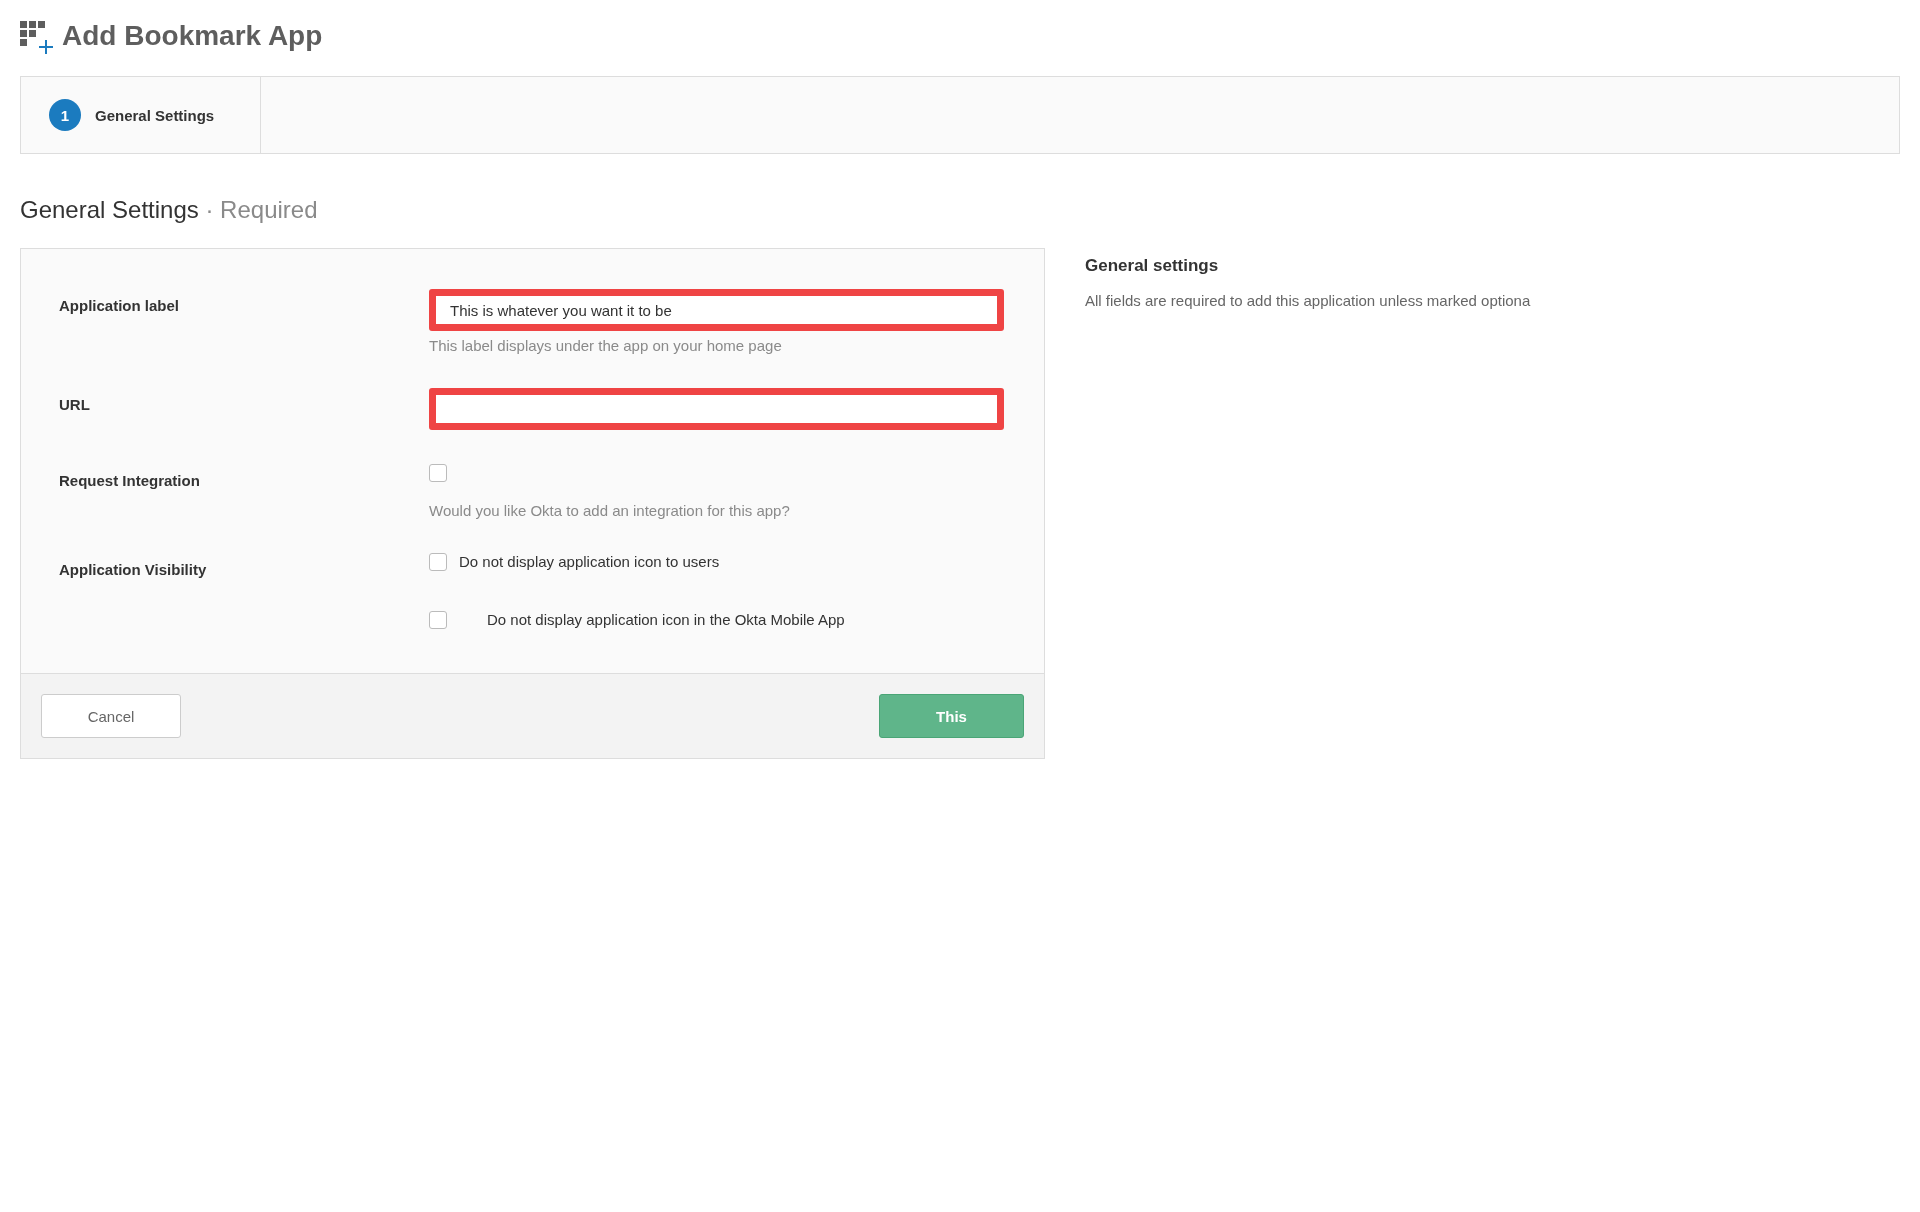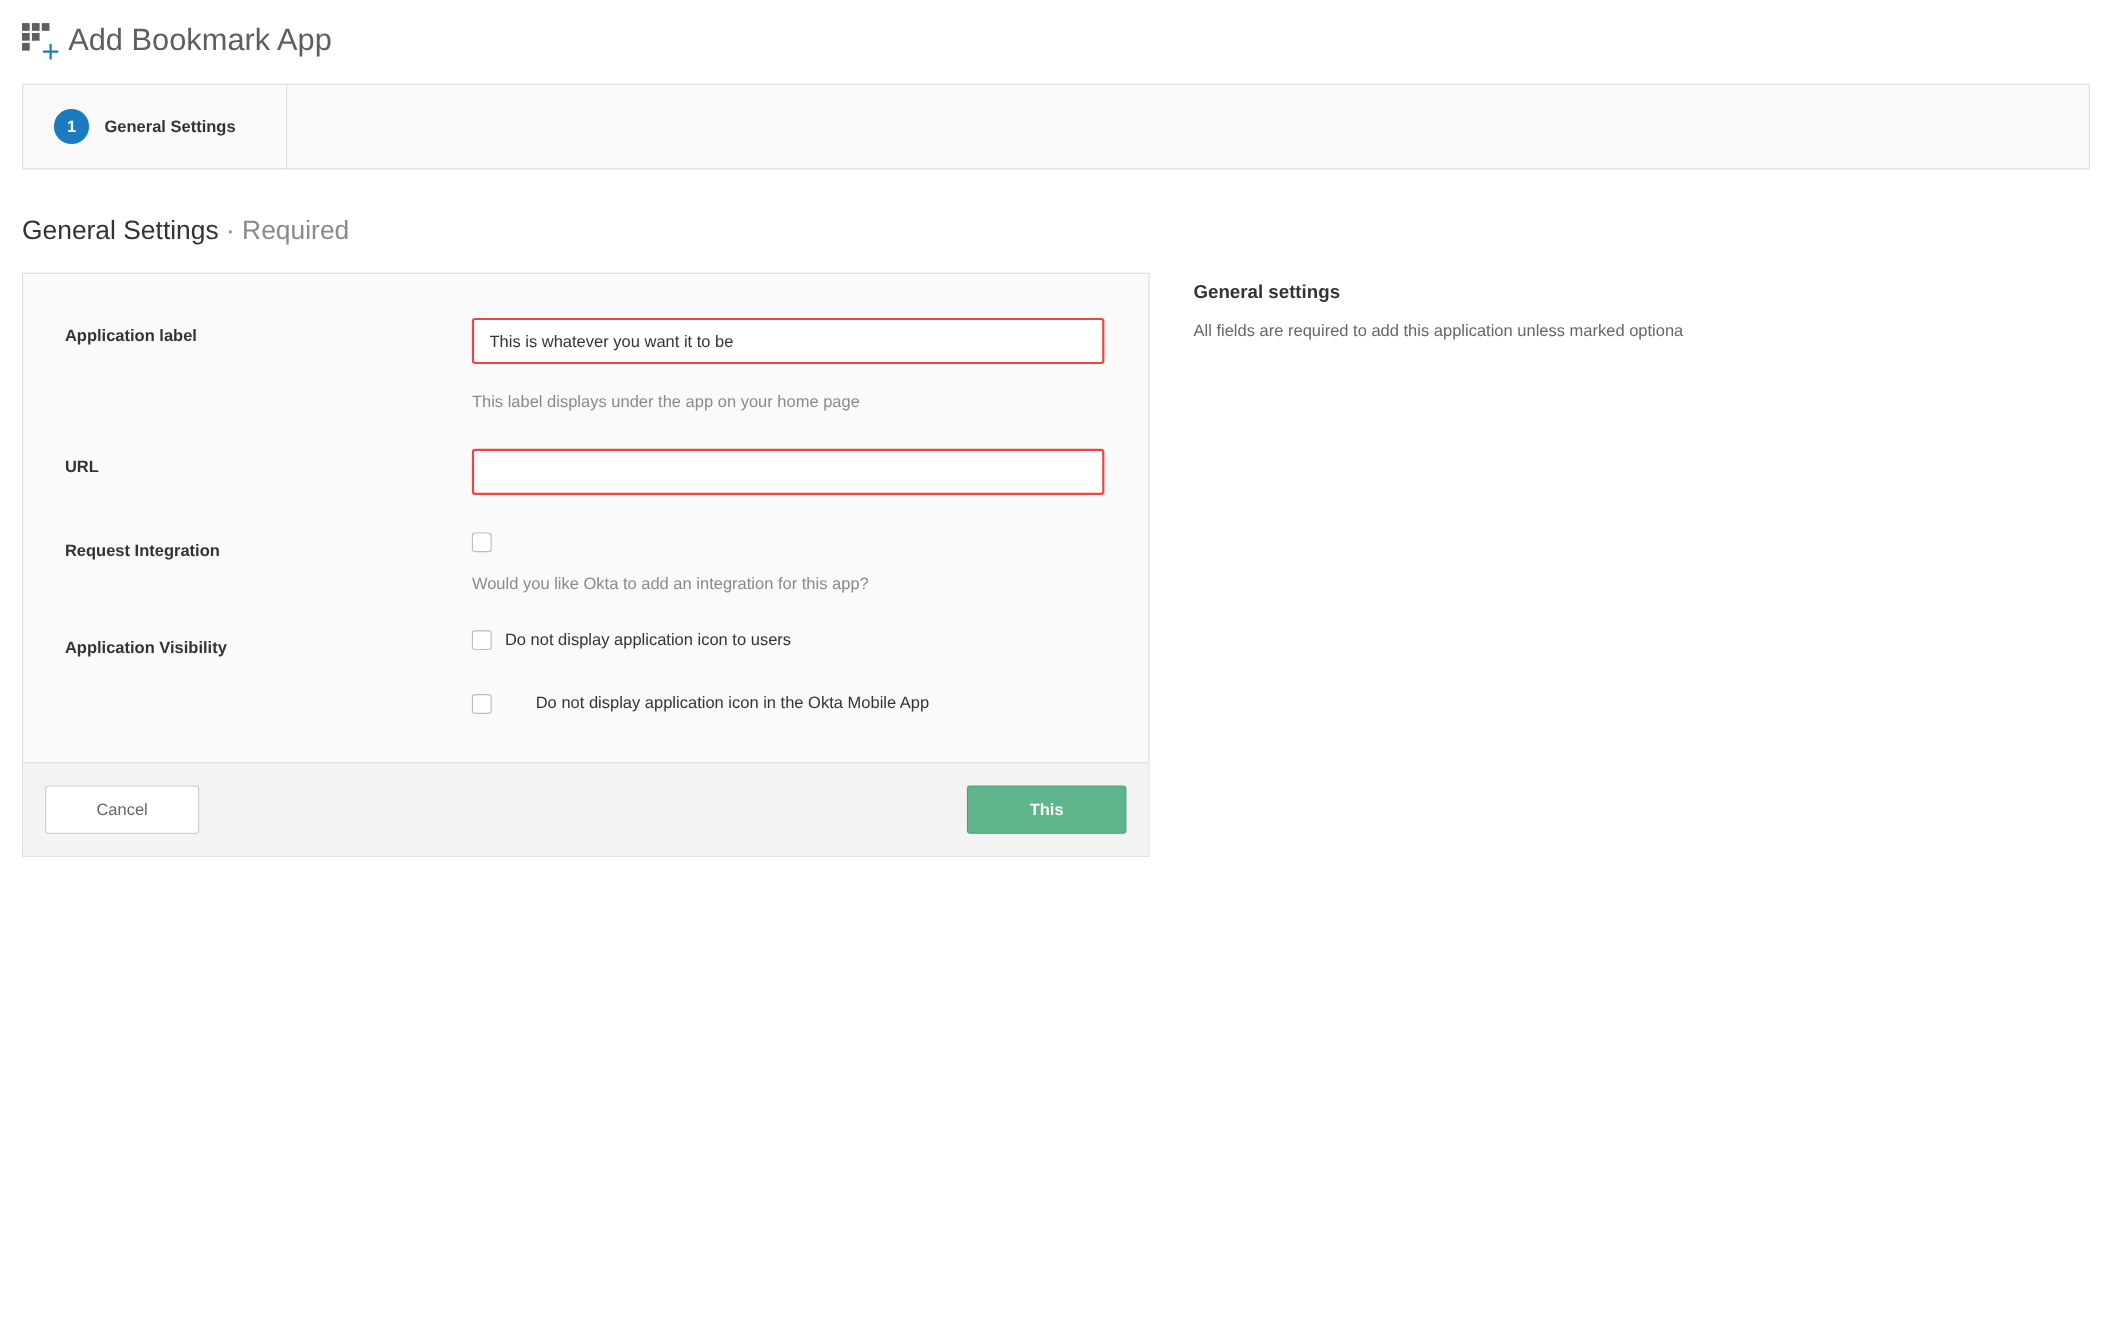--- a/index.html
+++ b/index.html
@@ -34,21 +34,21 @@
   .app-icon .sq { width:7px; height:7px; background:#5e5e5e; }
   .app-icon .sq.hidden { background: transparent; }
   .app-icon .plus {
     position:absolute;
     right:-4px; bottom:-4px;
     width:16px; height:16px;
   }
   .app-icon .plus svg { display:block; }
   .page-title {
     font-size: 28px;
-    font-weight: 400;
+    font-weight: 700;
     color: #5e5e5e;
   }
 
   
   .wizard-bar {
     border: 1px solid #ddd;
     background: #fafafa;
     display: flex;
     height: 78px;
   }
@@ -115,27 +115,27 @@
   }
   .form-field {
     flex: 1;
   }
   .text-input {
     width: 100%;
     max-width: 575px;
     height: 42px;
     padding: 0 14px;
     font-size: 15px;
-    border: 2px solid #ef4444;
+    border: 7px solid #ef4444;
     border-radius: 3px;
     background: #fff;
     color: #333;
   }
   .help {
-    margin-top: 26px;
+    margin-top: 6px;
     font-size: 15px;
     color: #8a8a8a;
   }
   .check-row {
     display: flex;
     align-items: flex-start;
     gap: 12px;
     margin-bottom: 20px;
   }
   .check-row:last-child { margin-bottom: 0; gap: 40px; }

